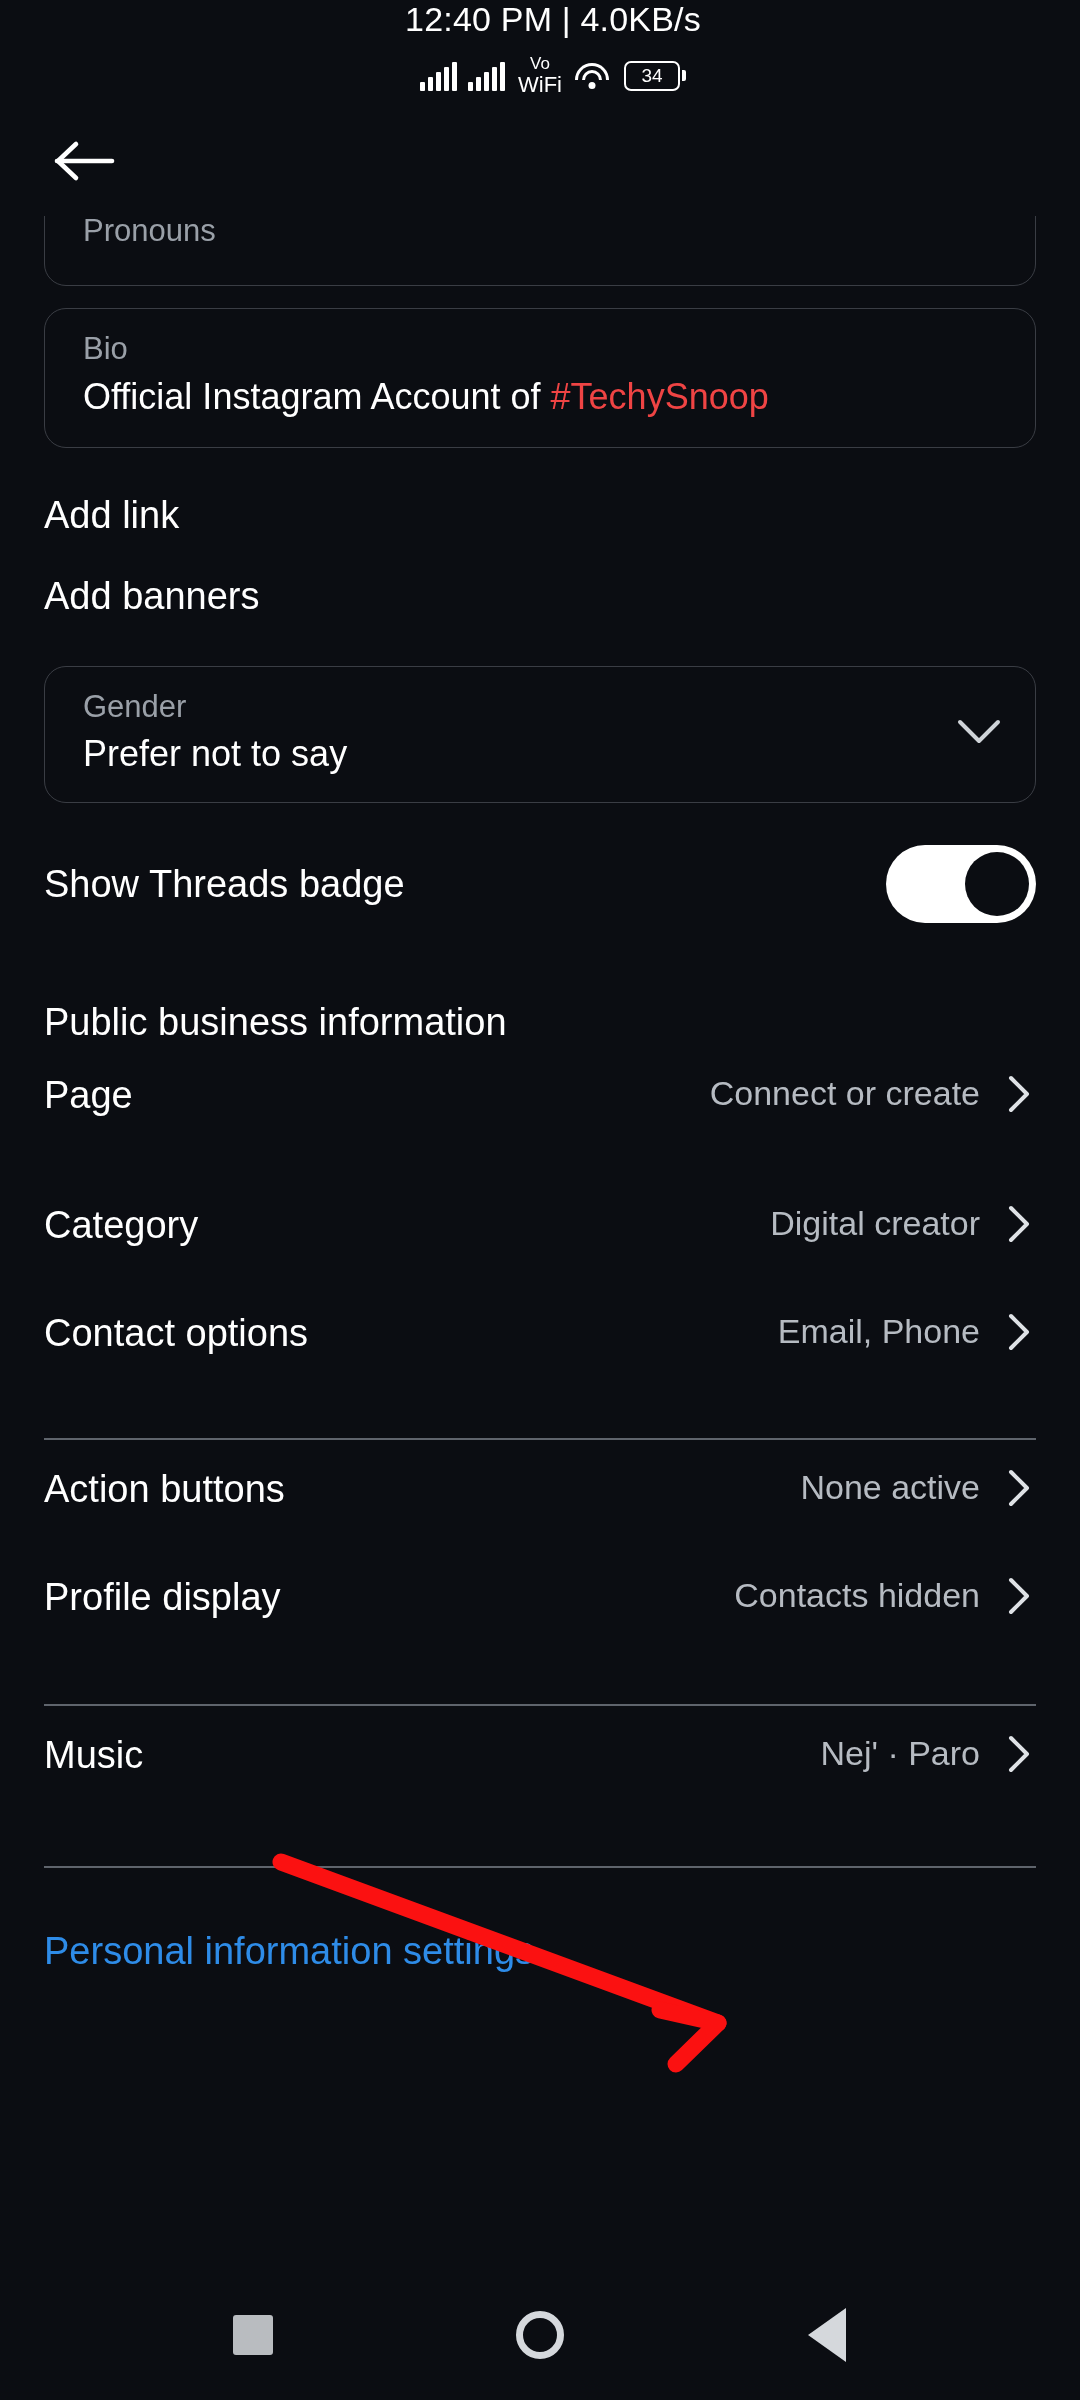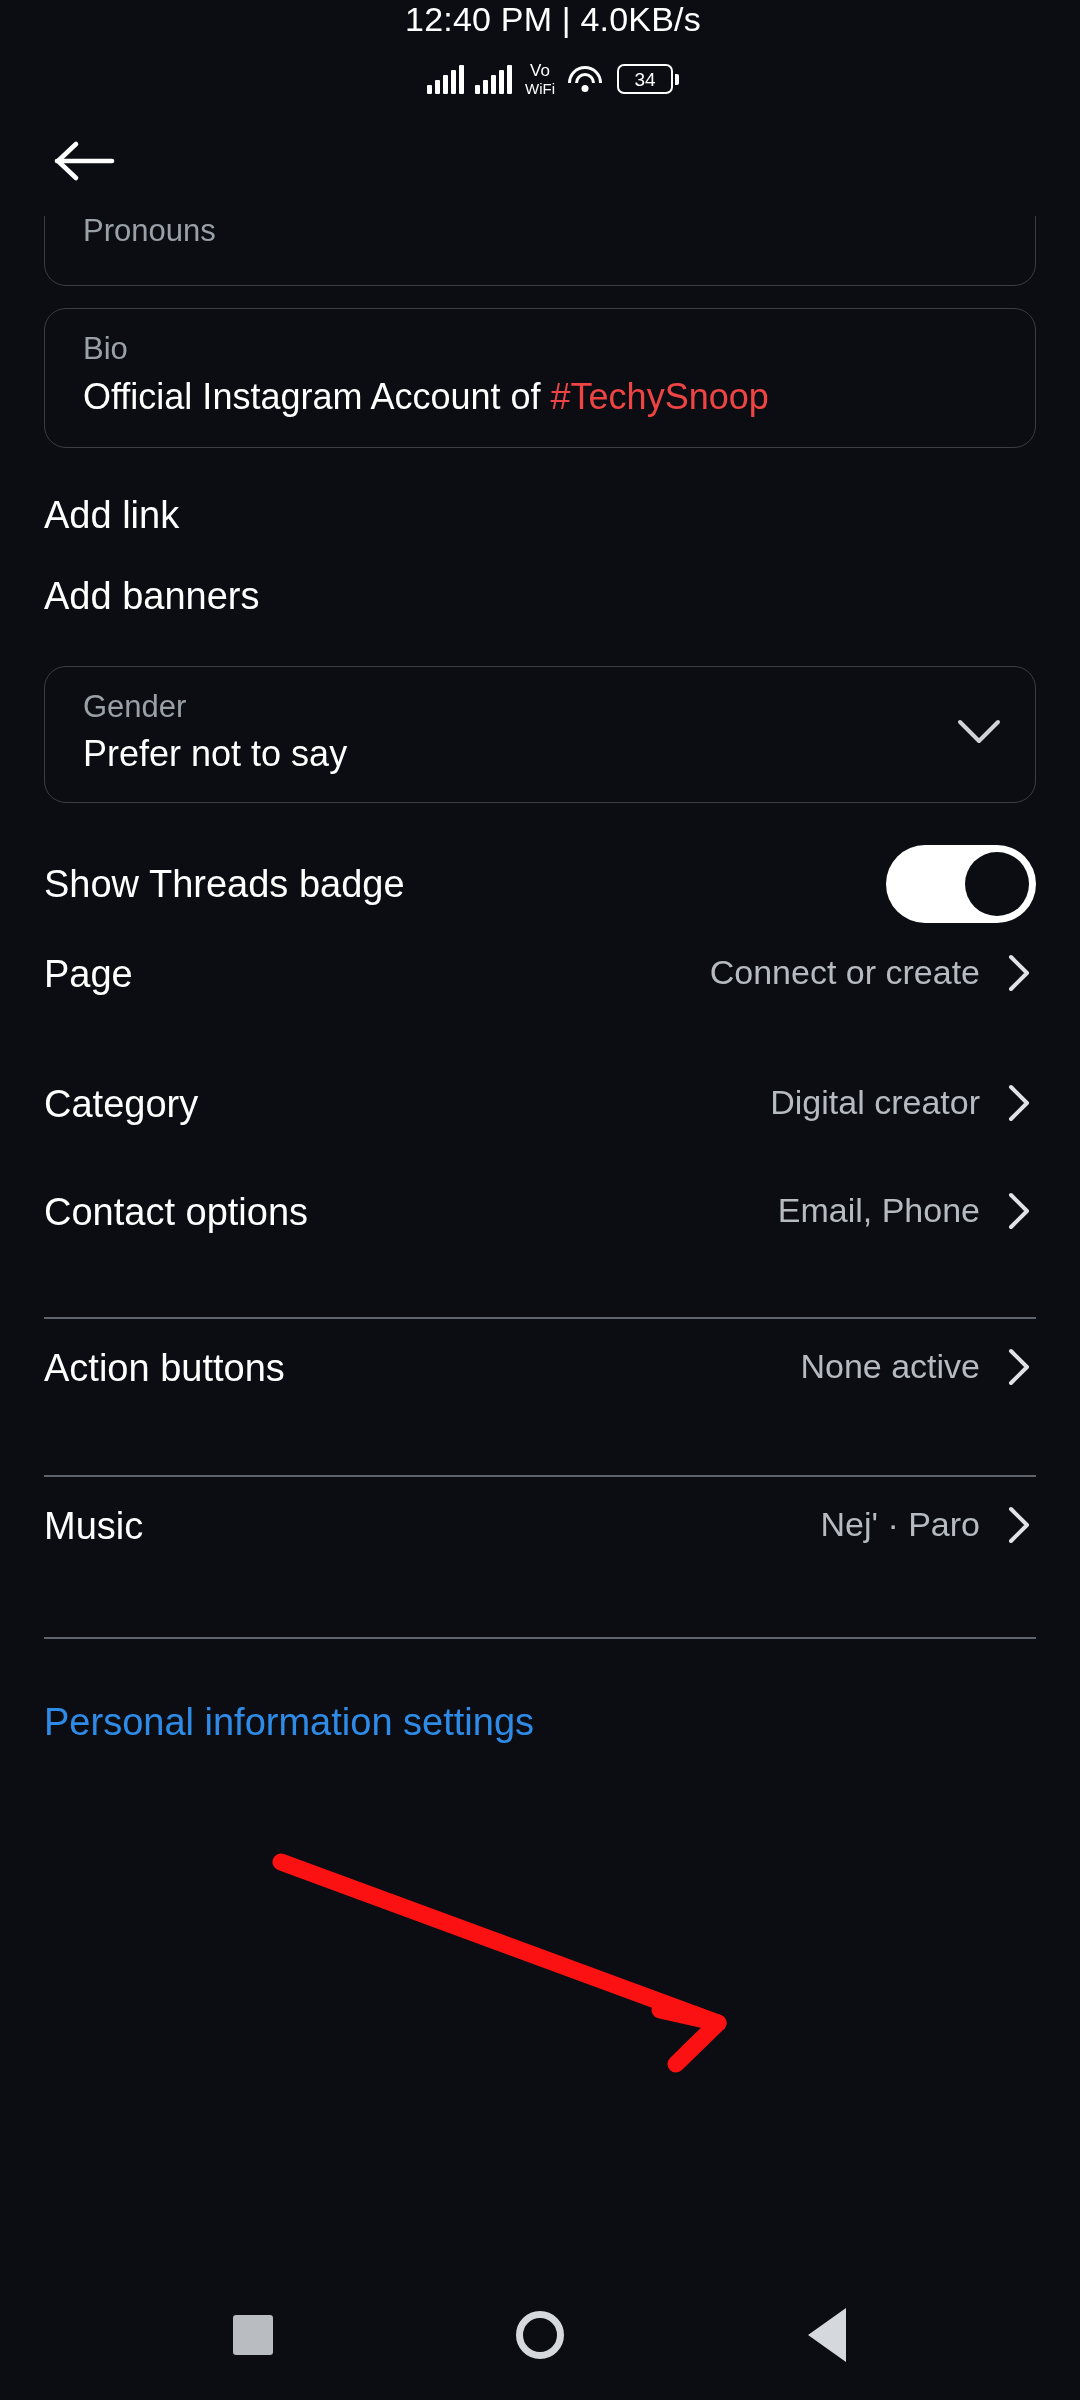--- a/index.html
+++ b/index.html
@@ -35,21 +35,21 @@
   .sig i:nth-child(2){ height:14px; }
   .sig i:nth-child(3){ height:19px; }
   .sig i:nth-child(4){ height:24px; }
   .sig i:nth-child(5){ height:29px; }
 
   .volte {
     display:flex; flex-direction:column; align-items:center;
     line-height:1; color:#ffffff; margin:0 2px;
   }
   .volte .v1 { font-size:17px; font-weight:400; letter-spacing:0px; }
-  .volte .v2 { font-size:15px; font-weight:400; margin-top:2px; }
+  .volte .v2 { font-size:22px; font-weight:400; margin-top:2px; }
 
   .wifi { position:relative; width:34px; height:26px; }
   .wifi span {
     position:absolute; left:50%; transform:translateX(-50%);
     border:3px solid #ffffff; border-bottom:none;
     border-radius:50% 50% 0 0 / 100% 100% 0 0;
   }
   .wifi .w1 { width:34px; height:17px; bottom:9px; }
   .wifi .w2 { width:20px; height:10px; bottom:9px; }
   .wifi .dot {
@@ -271,20 +271,21 @@
       </div>
     </div>
 
     <div class="toggle-row">
       <div class="toggle-label">Show Threads badge</div>
       <div class="toggle">
         <div class="knob"></div>
       </div>
     </div>
 
+    <div class="section-title">Public business information</div>
 
     <div class="list-row" style="margin-top:30px;">
       <div class="lbl">Page</div>
       <div class="right">
         <div class="val">Connect or create</div>
         <div class="chev-right">
           <svg width="26" height="40" viewBox="0 0 26 40">
               <path d="M5 4 L21 20 L5 36" stroke="#dfe2e6" stroke-width="4" fill="none" stroke-linecap="round" stroke-linejoin="round"></path>
             </svg>
         </div>
@@ -322,20 +323,31 @@
       <div class="right">
         <div class="val">None active</div>
         <div class="chev-right">
           <svg width="26" height="40" viewBox="0 0 26 40">
               <path d="M5 4 L21 20 L5 36" stroke="#dfe2e6" stroke-width="4" fill="none" stroke-linecap="round" stroke-linejoin="round"></path>
             </svg>
         </div>
       </div>
     </div>
 
+    <div class="list-row">
+      <div class="lbl">Profile display</div>
+      <div class="right">
+        <div class="val">Contacts hidden</div>
+        <div class="chev-right">
+          <svg width="26" height="40" viewBox="0 0 26 40">
+              <path d="M5 4 L21 20 L5 36" stroke="#dfe2e6" stroke-width="4" fill="none" stroke-linecap="round" stroke-linejoin="round"></path>
+            </svg>
+        </div>
+      </div>
+    </div>
 
     <div class="divider" style="margin-top:20px;"></div>
 
     <div class="list-row" style="margin-top:28px;">
       <div class="lbl">Music</div>
       <div class="right">
         <div class="val">Nej' · Paro</div>
         <div class="chev-right">
           <svg width="26" height="40" viewBox="0 0 26 40">
               <path d="M5 4 L21 20 L5 36" stroke="#dfe2e6" stroke-width="4" fill="none" stroke-linecap="round" stroke-linejoin="round"></path>

